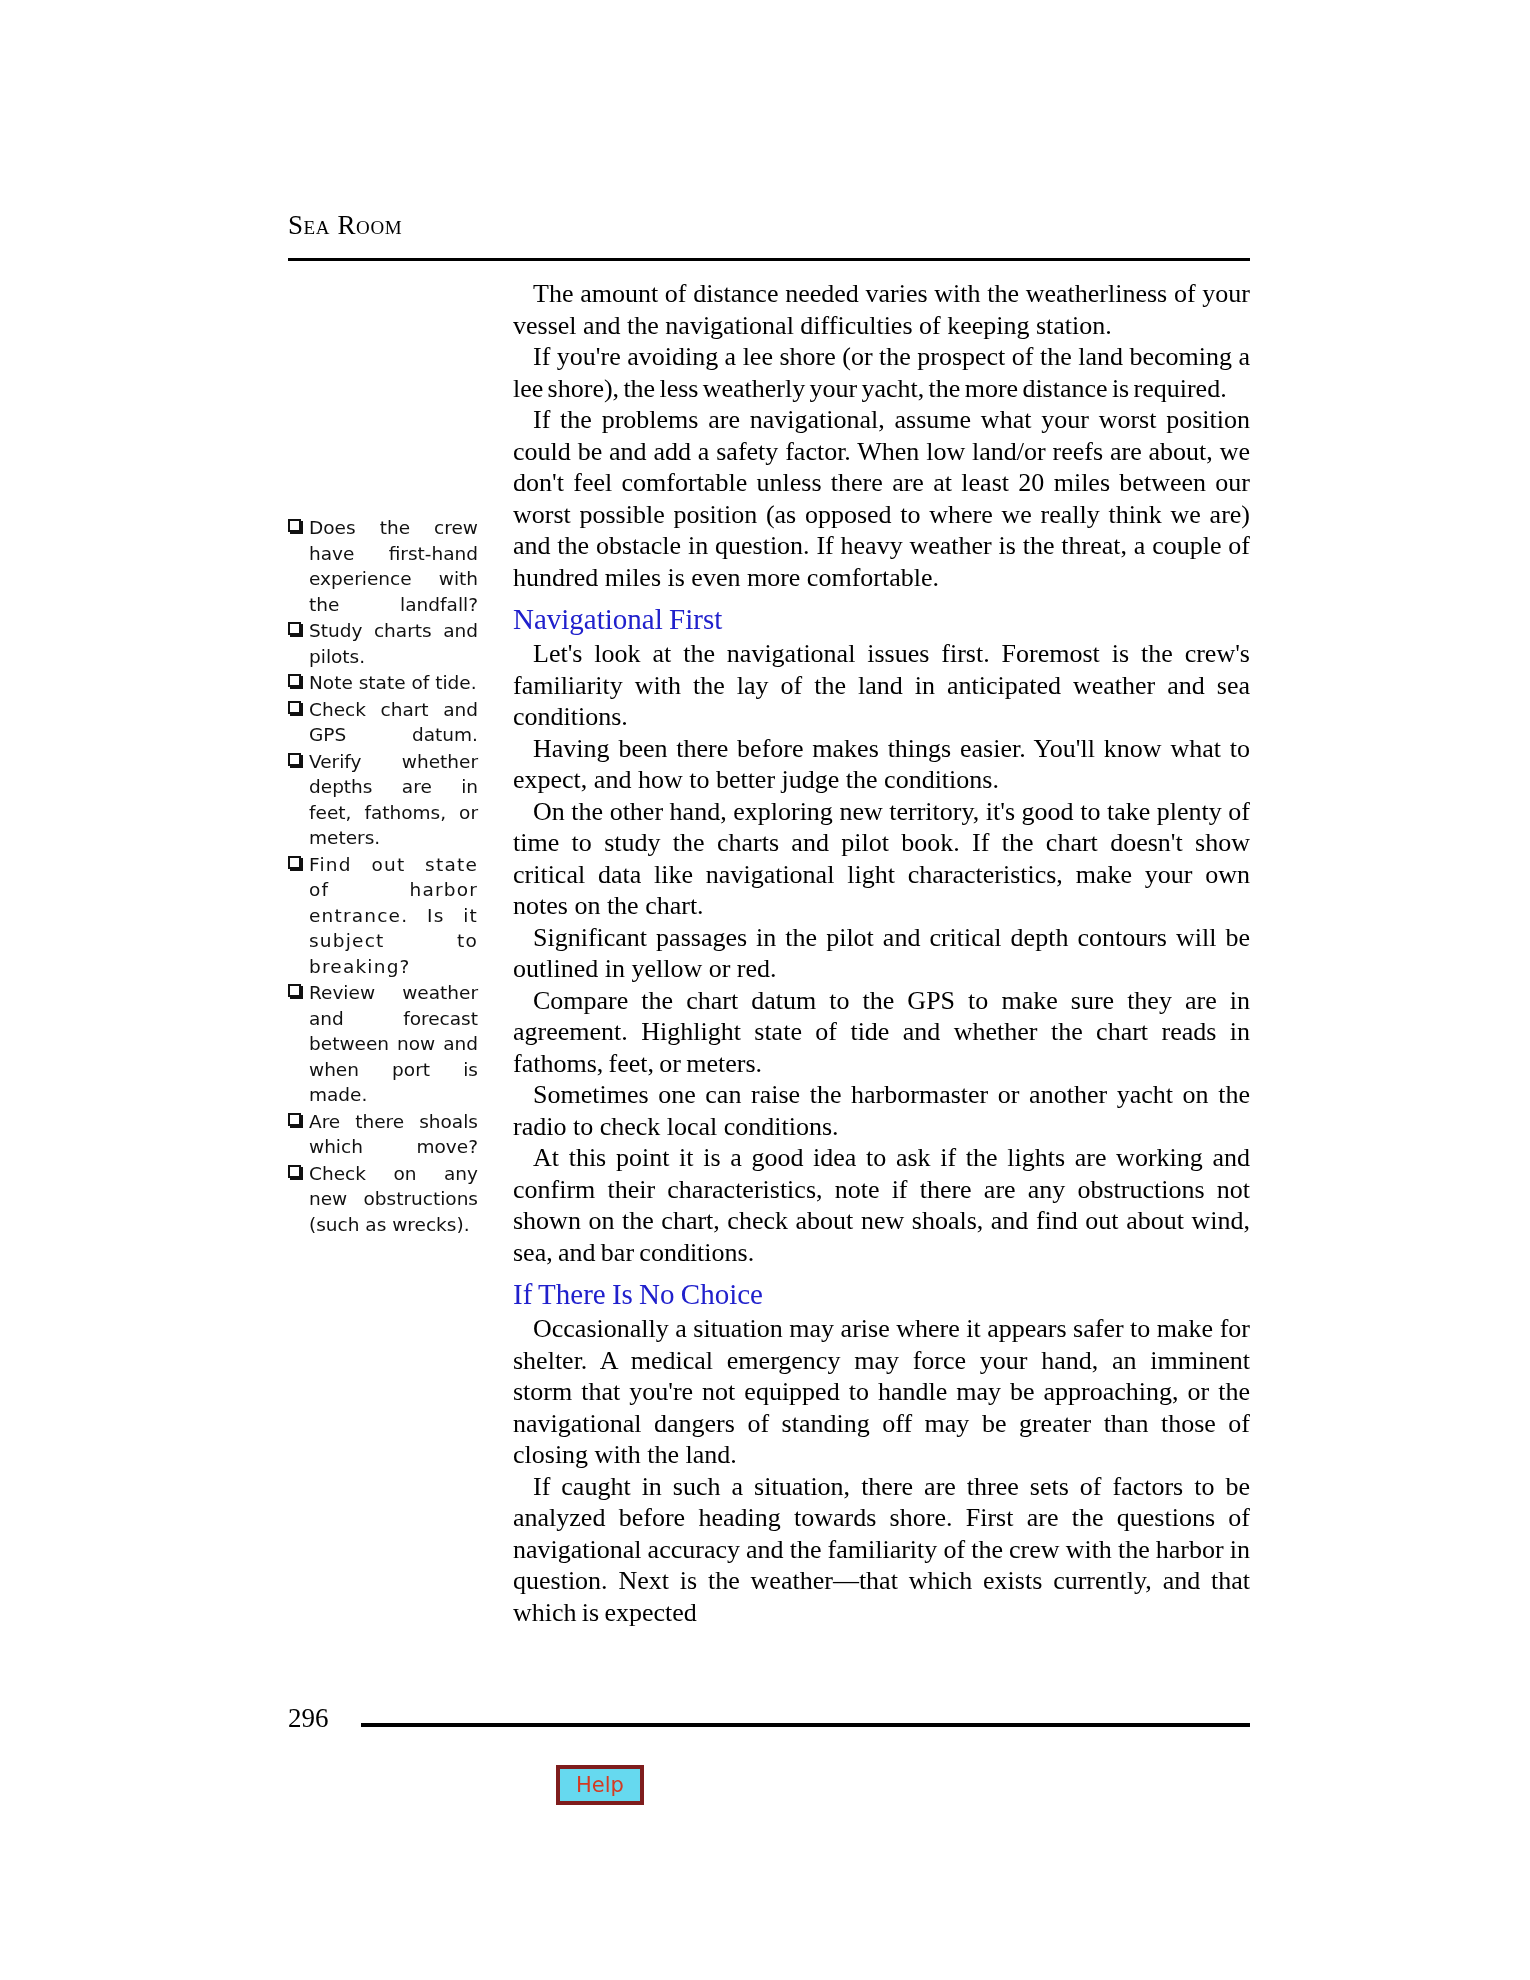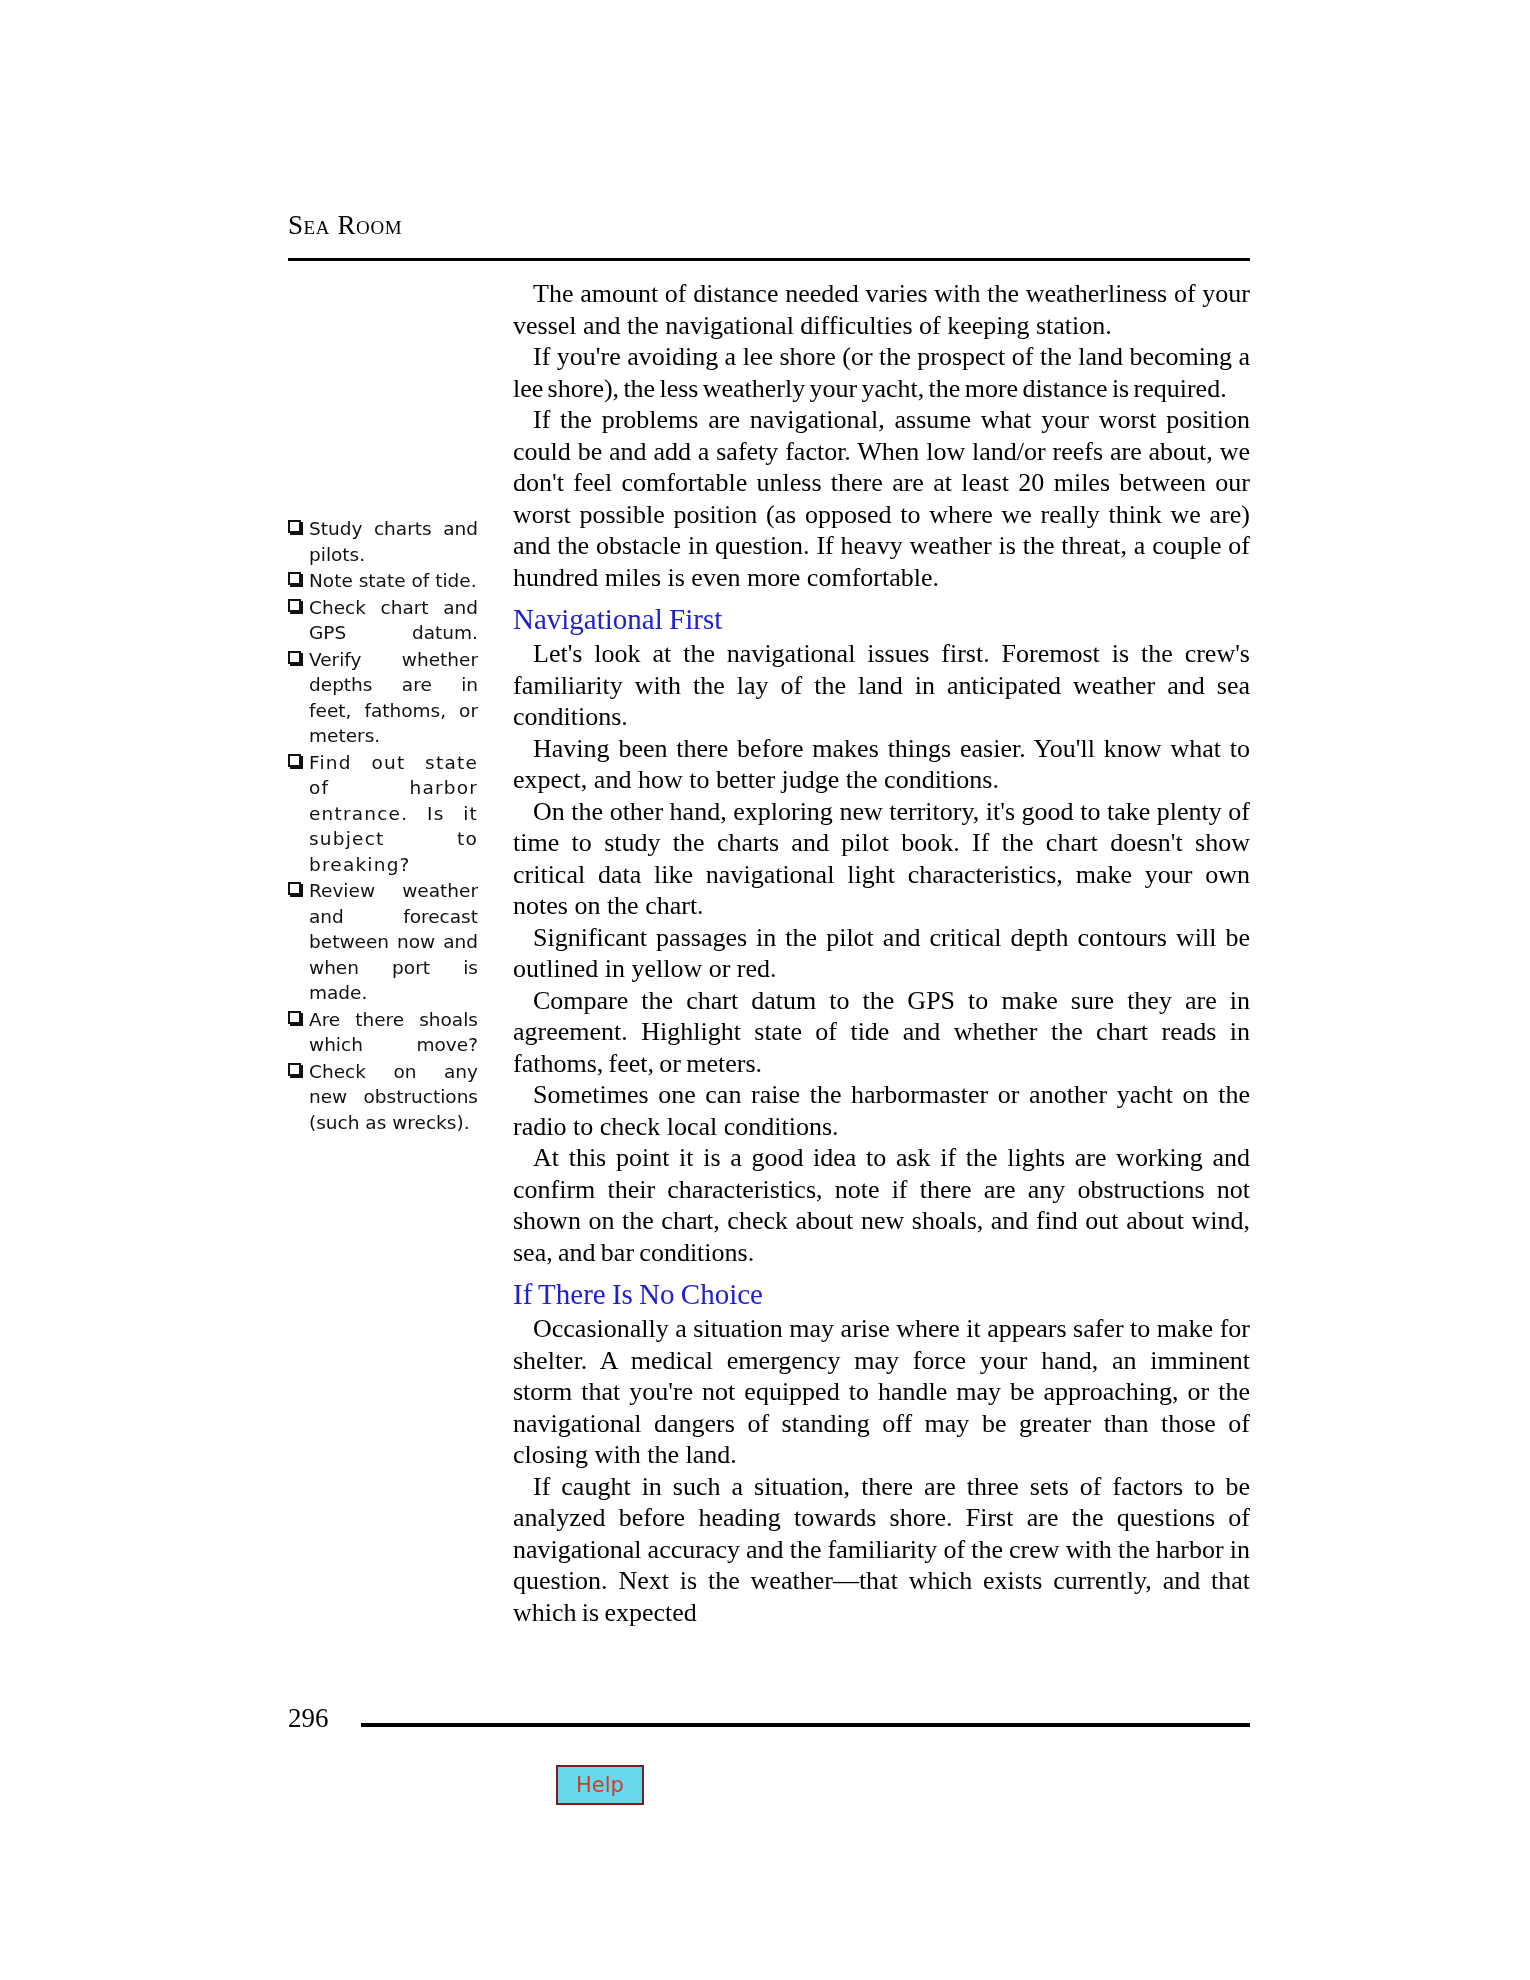--- a/index.html
+++ b/index.html
@@ -151,21 +151,21 @@
   }
 
   
   .help-button {
     position: absolute;
     left: 540px;
     top: 1765px;
     width: 88px;
     height: 40px;
     background: #66D9EF;
-    border: 2px solid #7f1d1d;
+    border: 4px solid #7f1d1d;
     box-sizing: border-box;
     display: flex;
     align-items: center;
     justify-content: center;
     font-family: "DejaVu Sans", "Liberation Sans", sans-serif;
     font-size: 21px;
     color: #D43A22;
     cursor: pointer;
   }
 </style>
@@ -174,20 +174,21 @@
 
 <div class="page">
 
   <div class="running-head">Sea Room</div>
   <div class="head-rule"></div>
 
   <aside class="sidebar">
     <ul class="check-list">
       <li class="check-item ci-just">
         <span class="check-box"></span>
+        <span>Does the crew have first-hand experience with the landfall?</span>
       </li>
       <li class="check-item ci-just">
         <span class="check-box"></span>
         <span>Study charts and pilots.</span>
       </li>
       <li class="check-item">
         <span class="check-box"></span>
         <span>Note state of tide.</span>
       </li>
       <li class="check-item ci-just">

